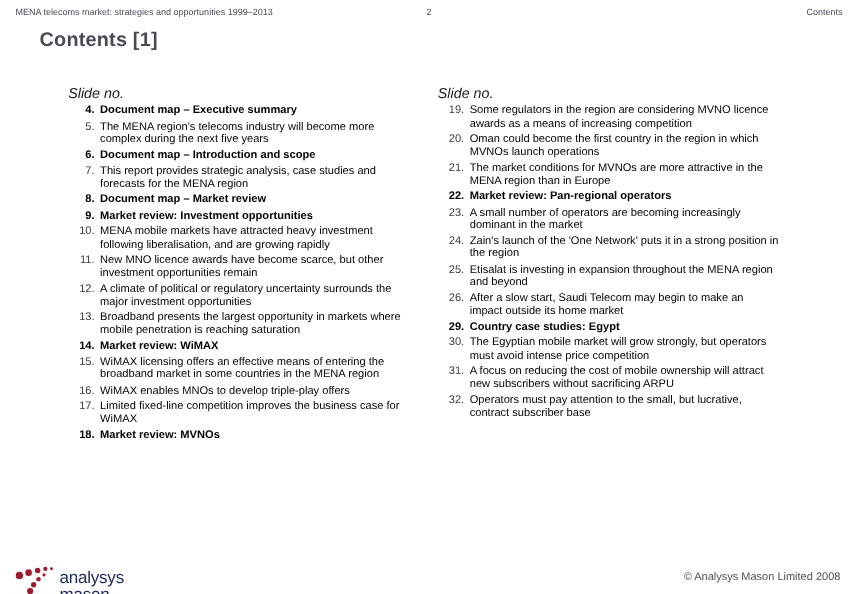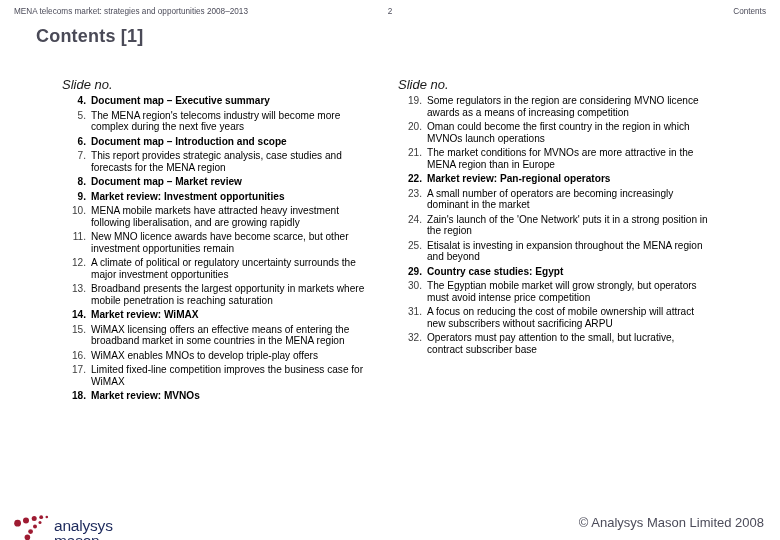--- a/index.html
+++ b/index.html
@@ -145,32 +145,32 @@
     color: #1d2a5c;
     letter-spacing: -0.2px;
   }
   .logo-word span { display: block; }
 
   
   .footer-copyright {
     position: absolute;
     right: 16px;
     bottom: 10px;
-    font-size: 13px;
+    font-size: 10px;
     color: #4c4c5a;
     white-space: nowrap;
   }
 </style>
 </head>
 <body>
 
 <div class="slide">
 
   <div class="header">
-    <div class="header-title">MENA telecoms market: strategies and opportunities 2008–2013</div>
+    <div class="header-title">MENA telecoms market: strategies and opportunities 1999–2013</div>
     <div class="header-page">2</div>
     <div class="header-section">Contents</div>
   </div>
 
   <div class="page-title">Contents [1]</div>
 
   <div class="columns">
 
     <div class="col col-left">
       <div class="col-head">Slide no.</div>
@@ -261,20 +261,24 @@
             <span class="num">23.</span>
             <span class="txt">A small number of operators are becoming increasingly dominant in the market</span>
           </li>
           <li class="toc-item">
             <span class="num">24.</span>
             <span class="txt">Zain's launch of the 'One Network' puts it in a strong position in the region</span>
           </li>
           <li class="toc-item">
             <span class="num">25.</span>
             <span class="txt">Etisalat is investing in expansion throughout the MENA region and beyond</span>
+          </li>
+          <li class="toc-item">
+            <span class="num">26.</span>
+            <span class="txt">After a slow start, Saudi Telecom may begin to make an impact outside its home market</span>
           </li>
           <li class="toc-item bold">
             <span class="num">29.</span>
             <span class="txt">Country case studies: Egypt</span>
           </li>
           <li class="toc-item">
             <span class="num">30.</span>
             <span class="txt">The Egyptian mobile market will grow strongly, but operators must avoid intense price competition</span>
           </li>
           <li class="toc-item">

